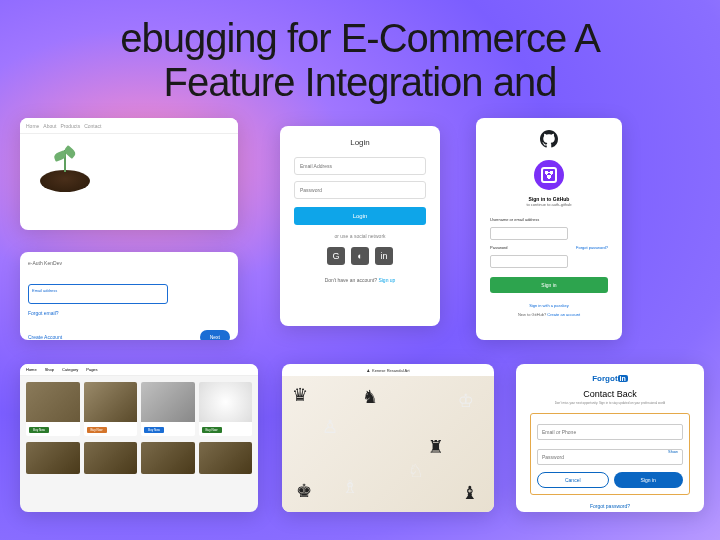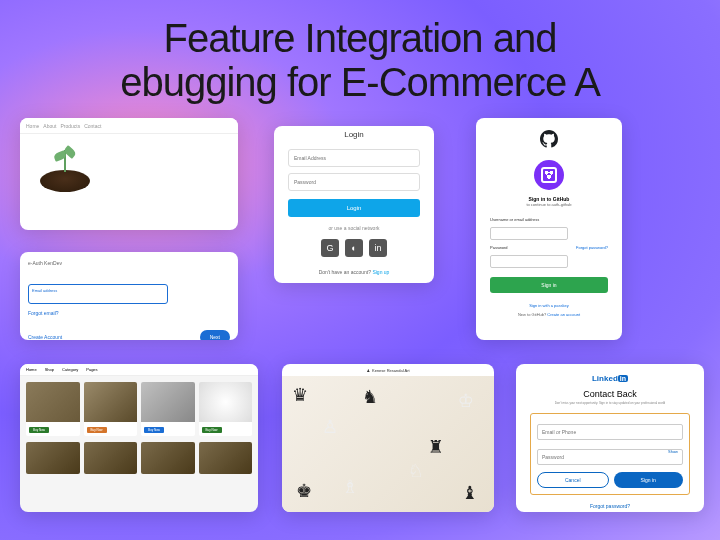--- a/index.html
+++ b/index.html
@@ -20,21 +20,21 @@
 .leaf{position:absolute;width:12px;height:8px;background:#6fb06f;border-radius:50% 10% 50% 10%}
 .leaf.l1{left:-10px;top:2px;transform:rotate(-20deg)}
 .leaf.l2{left:0;top:-2px;transform:rotate(40deg) scaleX(-1)}
 .c2{left:20px;top:140px;width:218px;height:88px;padding:8px;font-size:5px}
 .c2 .lbl{color:#666;margin-bottom:18px}
 .c2 .fld{border:1px solid #1a6dd4;border-radius:3px;height:20px;width:140px;padding:3px;margin-bottom:6px}
 .c2 .fldlbl{font-size:4px;color:#1a6dd4;display:block}
 .c2 .bot{display:flex;justify-content:space-between;align-items:center;margin-top:14px}
 .c2 .link{color:#1a6dd4;font-size:5px}
 .c2 .next{background:#1a6dd4;color:#fff;padding:4px 10px;border-radius:10px;font-size:5px}
-.c3{left:274px;top:14px;width:160px;height:157px;padding:4px 14px;font-size:6px}
+.c3{left:280px;top:14px;width:160px;height:200px;padding:12px 14px;font-size:6px}
 .c3 .ttl{text-align:center;font-size:8px;margin-bottom:10px;color:#333}
 .c3 input{width:100%;height:18px;border:1px solid #ddd;border-radius:3px;margin-bottom:6px;padding:0 5px;font-size:5px}
 .c3 .btn{width:100%;height:18px;background:#0ea5e9;color:#fff;border:none;border-radius:3px;font-size:6px;margin-top:2px}
 .c3 .or{text-align:center;font-size:5px;color:#888;margin:8px 0}
 .c3 .soc{display:flex;justify-content:center;gap:6px}
 .c3 .sic{width:18px;height:18px;background:#555;border-radius:3px;display:flex;align-items:center;justify-content:center;color:#fff;font-size:9px}
 .c3 .signup{text-align:center;font-size:5px;color:#666;margin-top:12px}
 .c3 .signup a{color:#0ea5e9}
 .c4{left:476px;top:6px;width:146px;height:222px;padding:12px 14px;font-size:5px}
 .c4 .gh{text-align:center;font-size:16px;margin-bottom:8px}
@@ -78,22 +78,22 @@
 .c7 .show{position:absolute;right:5px;top:4px;font-size:4px;color:#0a66c2}
 .c7 .br{display:flex;gap:5px;margin-top:2px}
 .c7 .bc{flex:1;height:16px;border:1px solid #0a66c2;border-radius:10px;font-size:5px;display:flex;align-items:center;justify-content:center;color:#0a66c2}
 .c7 .bs{flex:1;height:16px;background:#0a66c2;border-radius:10px;font-size:5px;display:flex;align-items:center;justify-content:center;color:#fff}
 .c7 .fp{text-align:center;font-size:5px;color:#0a66c2;margin-top:8px}
 </style>
 </head>
 <body>
 
 <div class="hero">
+  <div>ebugging for E-Commerce A</div>
   <div>Feature Integration and</div>
-  <div>ebugging for E-Commerce A</div>
 </div>
 
 <div class="cards">
 
 <div class="card c1">
   <div class="topbar">
     <span>Home</span>
     <span>About</span>
     <span>Products</span>
     <span>Contact</span>
@@ -205,21 +205,21 @@
     <span class="piece" style="right:20px;top:14px;color:#eee">♔</span>
     <span class="piece" style="right:50px;top:60px;color:#222">♜</span>
     <span class="piece" style="left:14px;bottom:10px;color:#222">♚</span>
     <span class="piece" style="left:60px;bottom:14px;color:#eee">♗</span>
     <span class="piece" style="right:16px;bottom:8px;color:#222">♝</span>
     <span class="piece" style="right:70px;bottom:30px;color:#eee">♘</span>
   </div>
 </div>
 
 <div class="card c7">
-  <div class="logo"><span>Linked</span><span class="in">in</span></div>
+  <div class="logo"><span>Forgot</span><span class="in">in</span></div>
   <div class="wb">Contact Back</div>
   <div class="tag">Don't miss your next opportunity. Sign in to stay updated on your professional world</div>
   <div class="fr">
     <input placeholder="Email or Phone" style="">
     <div class="pw"><input type="password" placeholder="Password" style=""><span class="show">Show</span></div>
     <div class="br">
       <div class="bc">Cancel</div>
       <div class="bs">Sign in</div>
     </div>
   </div>

